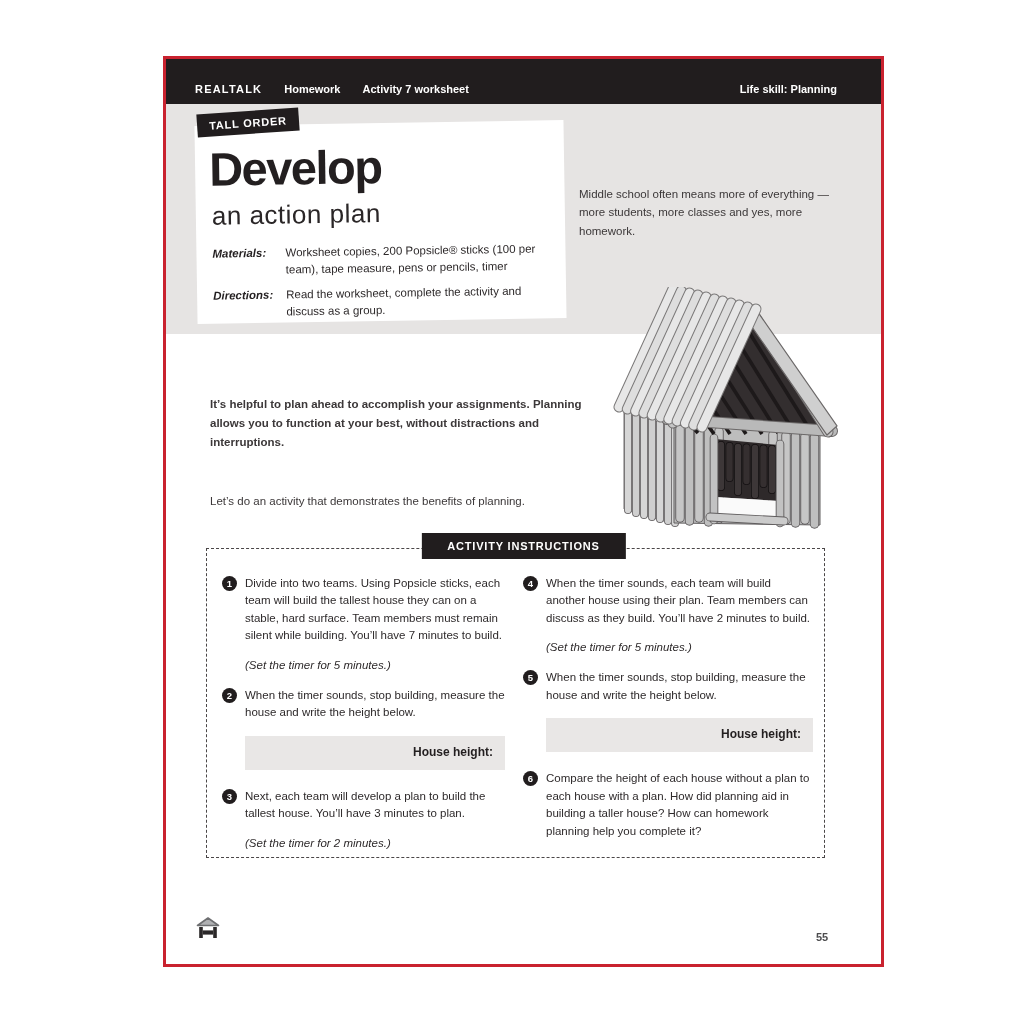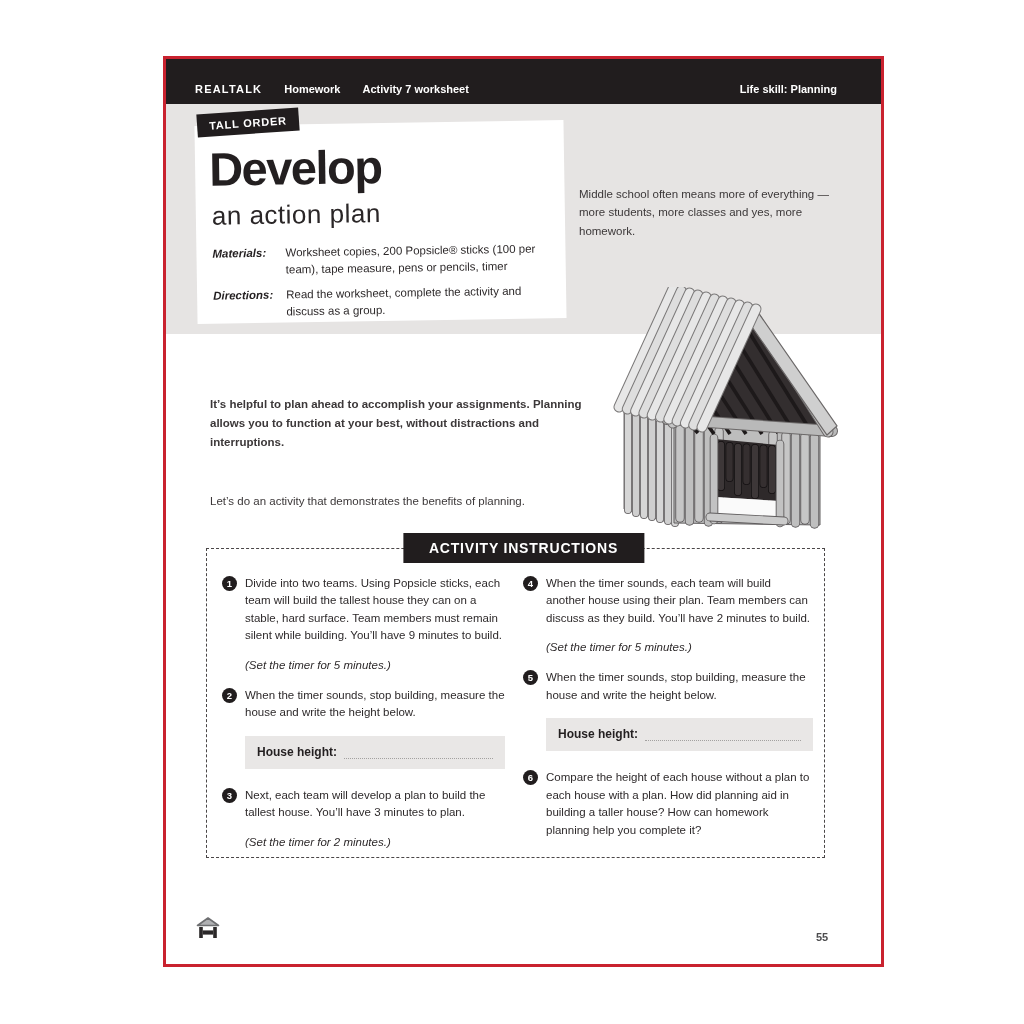--- a/index.html
+++ b/index.html
@@ -53,21 +53,21 @@
   }
 
   .house { position:absolute; left:408px; top:228px; }
 
   .section-heading { position:absolute; left:44px; top:303px; font-size:15.5px; font-weight:bold; color:#231f20; }
   .section-p1 { position:absolute; left:44px; top:336px; width:376px; font-size:11.5px; line-height:1.65; color:#3c3839;font-weight:bold; }
   .section-p2 { position:absolute; left:44px; top:400px; width:376px; font-size:11.5px; line-height:1.65; color:#3c3839;margin-top:33px; }
 
   .banner {
     position:absolute; top:474px; left:50%; transform:translateX(-50%);
-    background:#211d1e; color:#ffffff; font-size:14px; font-weight:bold;
+    background:#211d1e; color:#ffffff; font-size:11px; font-weight:bold;
     letter-spacing:0.8px; padding:7px 26px; z-index:2;
   }
 
   .activity-box {
     position:absolute; left:40px; top:489px; width:619px; height:310px;
     border:1.5px dashed #4a4647;
   }
   .col { position:absolute; top:26px; }
   .col.left  { left:15px;  width:283px; }
   .col.right { left:316px; width:290px; }
@@ -75,21 +75,21 @@
   .step { display:flex; gap:8px; margin-bottom:14px; }
   .stepnum {
     flex:0 0 15px; width:15px; height:15px; margin-top:1px;
     background:#211d1e; color:#ffffff; border-radius:50%;
     font-size:9.5px; font-weight:bold; line-height:15px; text-align:center;
   }
   .steptext { font-size:11.5px; line-height:1.52; color:#2e2a2b; }
   .stepnote { font-size:11.5px; font-style:italic; color:#2e2a2b; margin:0 0 16px 23px; }
   .hfield {
     margin:2px 0 18px 23px; background:#e9e7e6;
-    padding:9px 12px 10px 12px; display:flex; align-items:flex-end;
+    padding:9px 12px 10px 12px; display:flex; align-items:flex-end;flex-direction:column;
   }
   .hfield .flabel { font-size:12px; font-weight:bold; white-space:nowrap; }
   .hfield .dotline { flex:1; margin-left:7px; border-bottom:1.5px dotted #a3a1a0; height:11px; }
 
   .footer-logo { position:absolute; left:29px; top:856px; }
   .pagenum { position:absolute; left:650px; top:872px; width:20px; text-align:left;
              font-size:11px; font-weight:bold; color:#4d4d4f; }
 </style>
 </head>
 <body>
@@ -253,21 +253,21 @@
 
     <p class="section-p1">It’s helpful to plan ahead to accomplish your assignments. Planning allows you to function at your best, without distractions and interruptions.</p>
     <p class="section-p2">Let’s do an activity that demonstrates the benefits of planning.</p>
 
     <div class="banner">ACTIVITY INSTRUCTIONS</div>
     <div class="activity-box">
 
       <div class="col left">
         <div class="step">
           <span class="stepnum">1</span>
-          <span class="steptext">Divide into two teams. Using Popsicle sticks, each team will build the tallest house they can on a stable, hard surface. Team members must remain silent while building. You’ll have 9 minutes to build.</span>
+          <span class="steptext">Divide into two teams. Using Popsicle sticks, each team will build the tallest house they can on a stable, hard surface. Team members must remain silent while building. You’ll have 7 minutes to build.</span>
         </div>
         <p class="stepnote">(Set the timer for 5 minutes.)</p>
 
         <div class="step">
           <span class="stepnum">2</span>
           <span class="steptext">When the timer sounds, stop building, measure the house and write the height below.</span>
         </div>
         <div class="hfield">
           <span class="flabel">House height:</span>
           <span class="dotline"></span>

